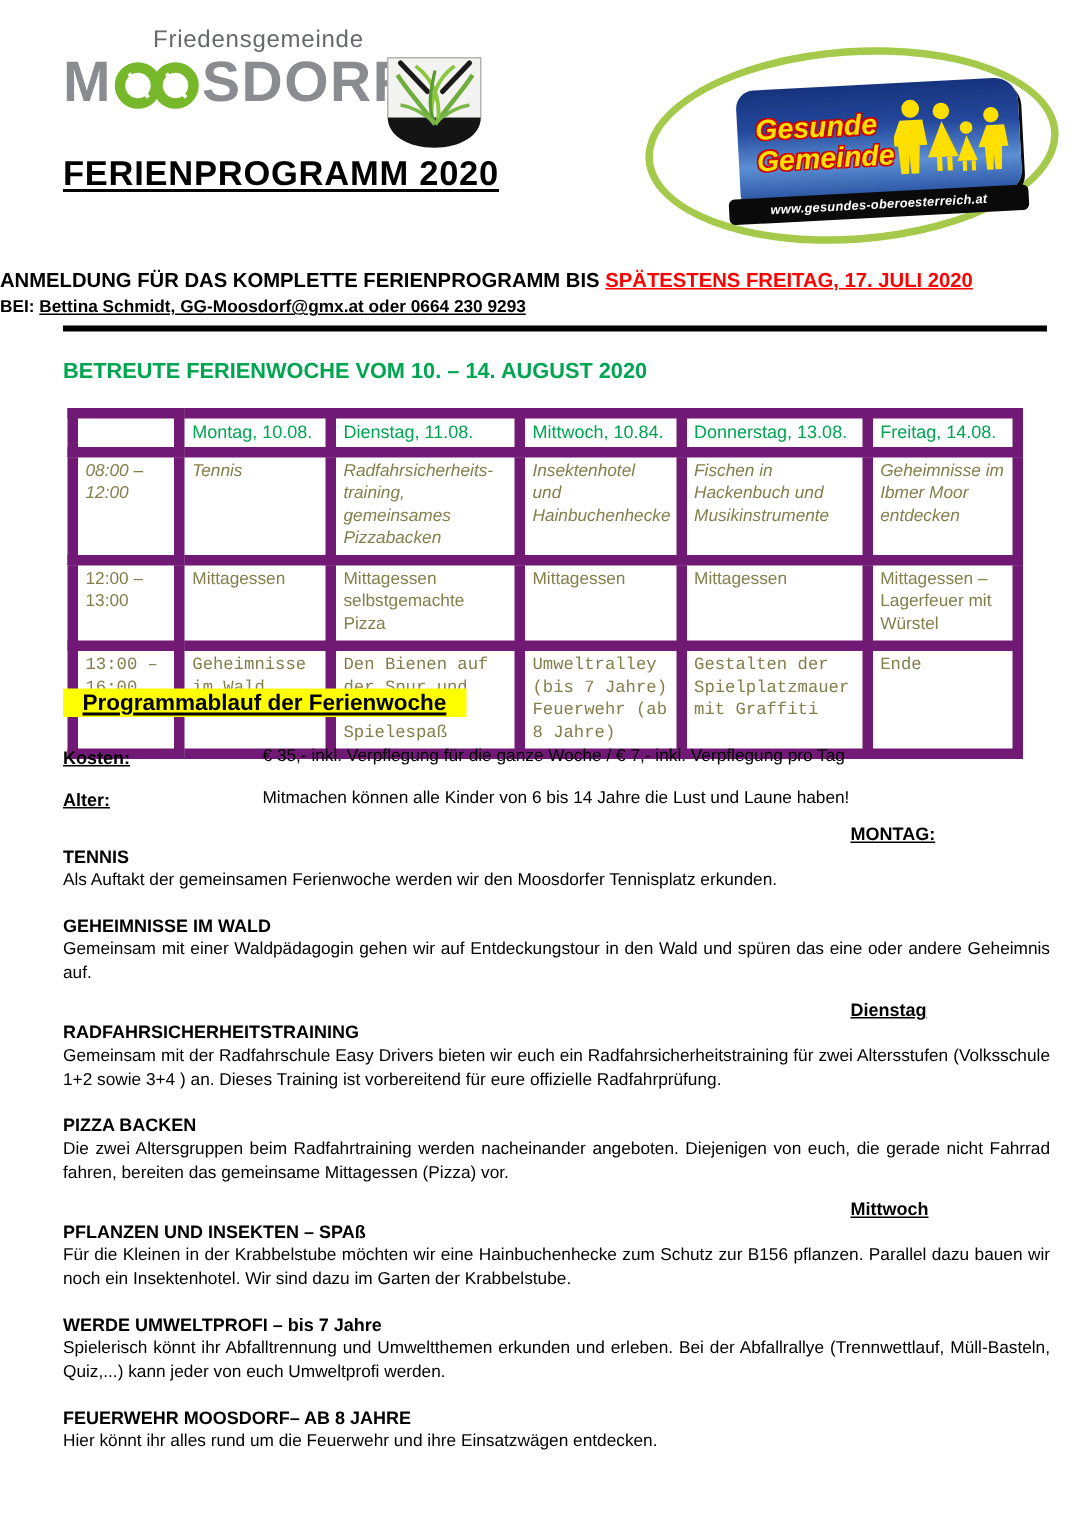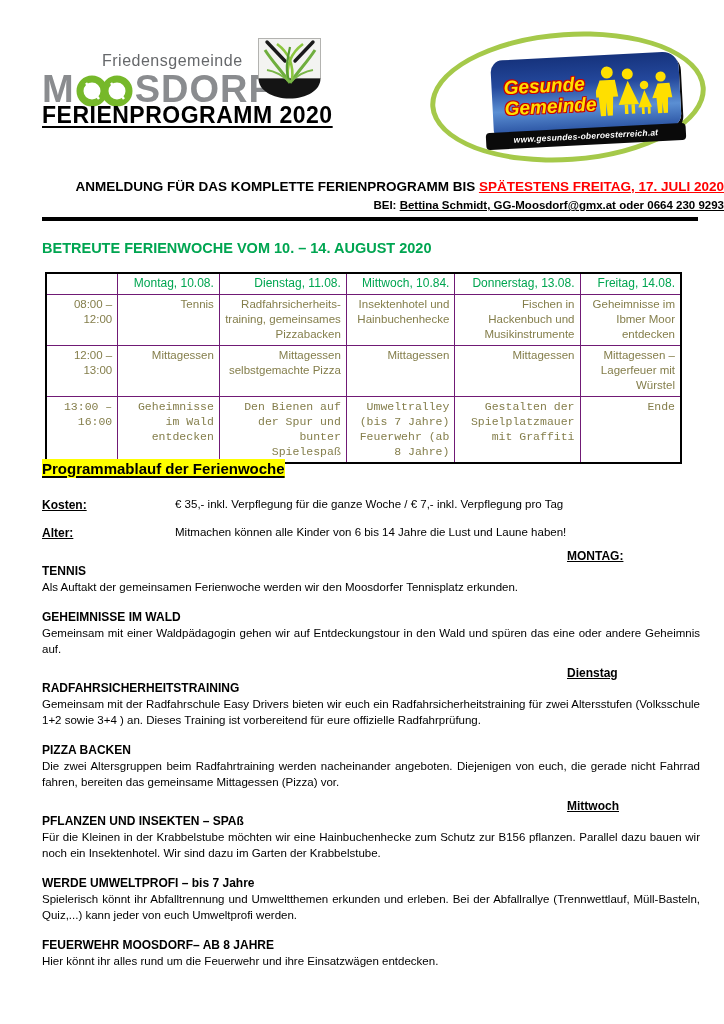--- a/index.html
+++ b/index.html
@@ -5,21 +5,21 @@
   * { box-sizing: border-box; margin: 0; padding: 0; }
   html, body { background: #ffffff; }
   body {
     width: 724px; height: 1024px;
     font-family: "Liberation Sans", sans-serif;
     color: #000;
   }
   .page { position: relative; width: 724px; height: 1024px; overflow: hidden; background: #fff; }
 
   
-  .logo-block { position: absolute; left: 42px; top: 52px; }
+  .logo-block { position: absolute; left: 42px; top: 18px; }
   .logo-subtitle { color: #66686b; font-size: 16px; letter-spacing: .5px; margin-left: 60px; }
   .logo-main { display: flex; align-items: center; font-size: 38px; font-weight: bold; color: #8a8c8f; letter-spacing: 1px; line-height: 1.05; }
   .logo-oo { margin: 2px 1px 0 1px; }
 
   .crest { position: absolute; left: 257px; top: 37px; }
 
   
   .badge { position: absolute; left: 430px; top: 32px; width: 276px; height: 130px; }
   .badge-ring { position: absolute; inset: 0; border: 5px solid #a5c94a; border-radius: 50%; transform: rotate(-4deg); }
   .badge-box {
@@ -41,44 +41,44 @@
   }
 
   
   .main-title {
     position: absolute; left: 42px; top: 102px;
     font-size: 23px; font-weight: bold; letter-spacing: .5px;
     text-decoration: underline; text-decoration-thickness: 2px; text-underline-offset: 3px; text-align: center;
   }
 
   
-  .anmeldung { position: absolute; left: 16px; right: 0; top: 179px; text-align: right; font-weight: bold; }
+  .anmeldung { position: absolute; left: 0; right: 0; top: 179px; text-align: left; font-weight: bold; }
   .anmeldung-line1 { font-size: 13.5px; }
   .anmeldung-line2 { font-size: 11.5px; margin-top: 5px; }
   .deadline { color: #ff0000; text-decoration: underline; }
   .contact-underline { text-decoration: underline; }
 
   .double-rule { position: absolute; left: 42px; top: 217px; width: 656px; height: 3px; border-top: 3px solid #000; border-bottom: 1px solid #000; }
 
   
   .week-heading { position: absolute; left: 42px; top: 240px; font-size: 14.5px; font-weight: bold; color: #00a551; }
 
   
   .schedule-wrap { position: absolute; left: 45px; top: 272px; width: 637px; }
   table.schedule { width: 100%; border-collapse: collapse; border: 2px solid #000; table-layout: fixed; }
-  table.schedule th, table.schedule td { border: 1px solid #701a75; padding: 2px 5px 3px 5px; text-align: right; vertical-align: top; }
+  table.schedule th, table.schedule td { border: 7px solid #701a75; padding: 2px 5px 3px 5px; text-align: left; vertical-align: top; }
   table.schedule th { color: #00a551; font-size: 12px; font-weight: normal; height: 21px; vertical-align: middle; white-space: nowrap; overflow: hidden; }
   table.schedule td { color: #847e4b; font-size: 11.5px; line-height: 15px; white-space: pre-line; }
-  .row-h1 td { height: 45px; }
+  .row-h1 td { height: 45px; font-style: italic; }
   .row-h2 td { height: 47px; }
   .row-h3 td { height: 57px; font-family: Liberation Mono, monospace; }
 
   
   .program { position: absolute; left: 42px; top: 459px; width: 658px; }
-  .prog-heading { display: inline-block; background: #ffff00; font-size: 15px; font-weight: bold; padding: 1px 0;
+  .prog-heading { display: inline-block; background: #ffff00; font-size: 15px; font-weight: bold; padding: 1px 13px;
     text-decoration: underline; text-decoration-thickness: 2px; text-underline-offset: 2px; }
   .prog-row { display: flex; align-items: flex-end; }
   .prog-row.mt-lg { margin-top: 8px; flex-direction: column; }
   .prog-row.mt-md { margin-top: 12px; }
   .prog-row.mt-first { margin-top: 18px; }
   .prog-label { flex: none; width: 133px; font-size: 12px; font-weight: bold; text-decoration: underline; padding-top: 1px; }
   .prog-content { flex: 1; font-size: 11.5px; line-height: 16px; }
   .prog-item + .prog-item { margin-top: 14px; }
   .prog-item-title { font-size: 12px; font-weight: bold; }
   .prog-item-text { text-align: justify; }

